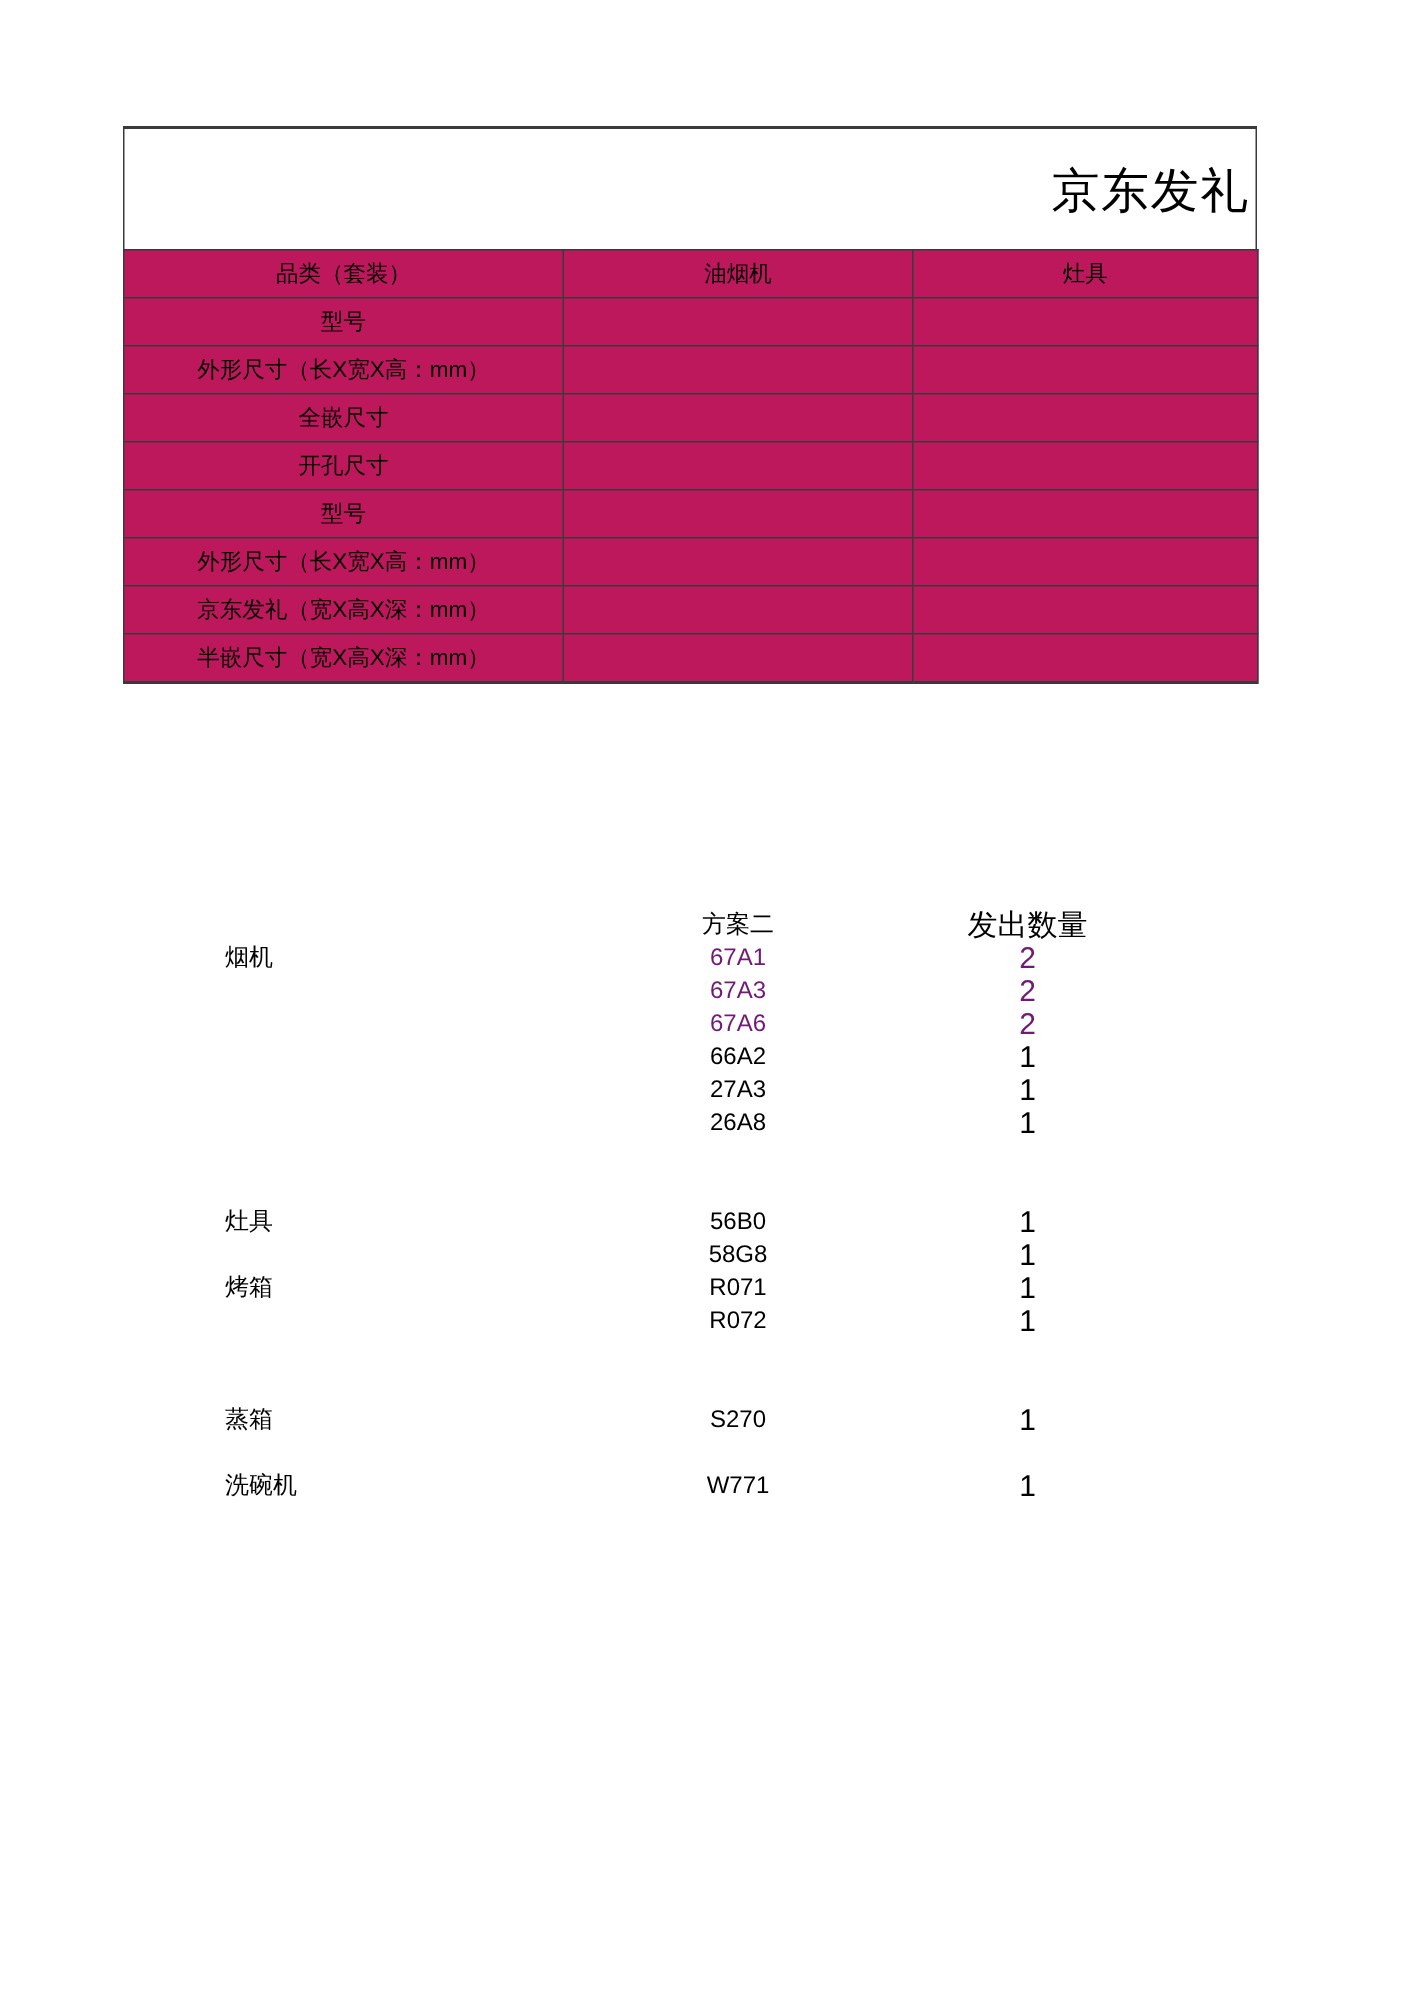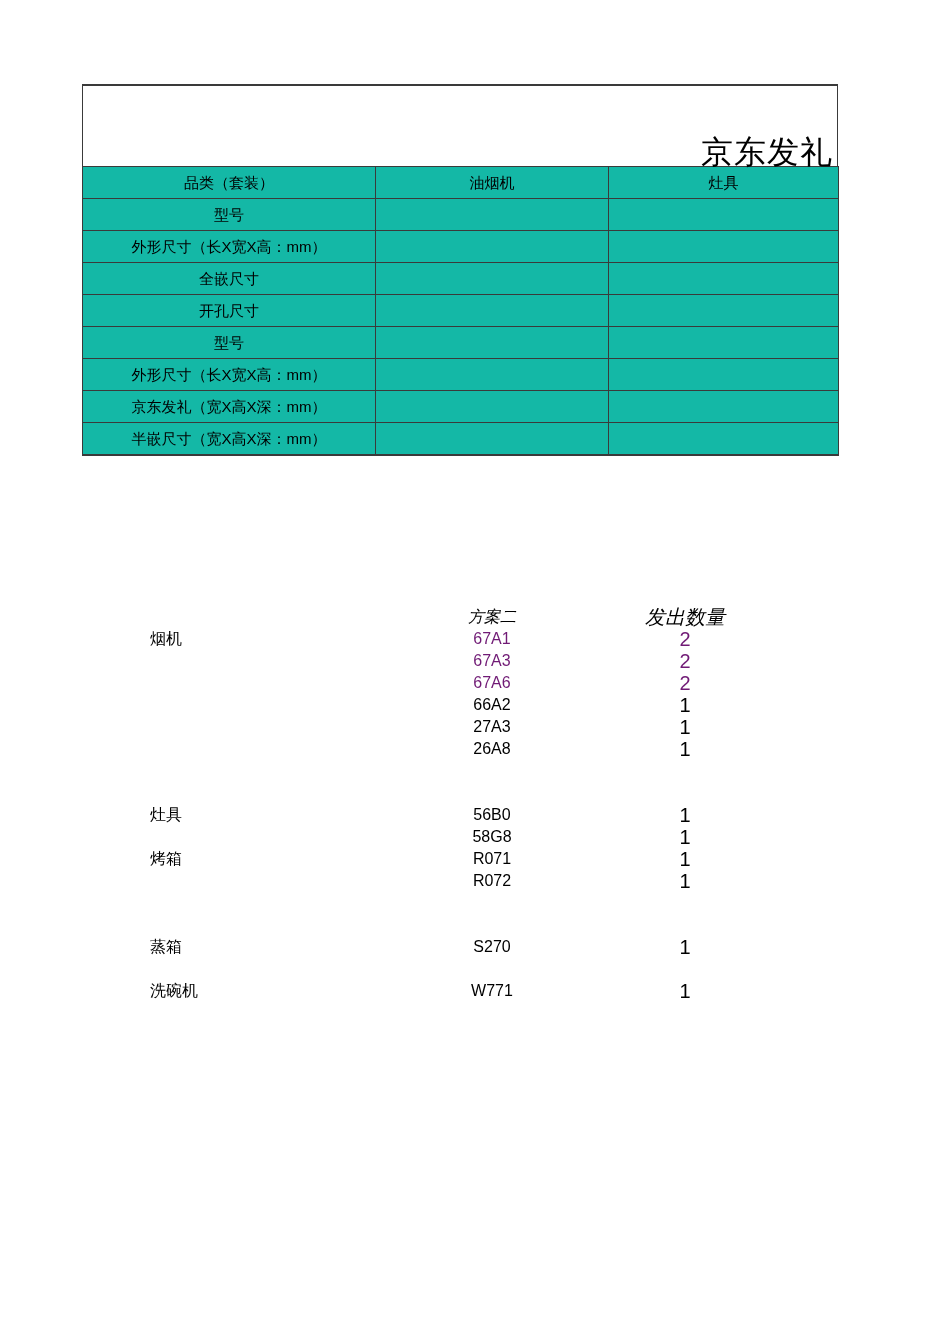--- a/index.html
+++ b/index.html
@@ -37,28 +37,27 @@
   }
   .title-text {
     position: absolute;
     left: 618px;
     top: 20px;
     white-space: nowrap;
     font-size: 32px;
     line-height: 42px;
     letter-spacing: 1px;
     color: #000000;
-    margin-top: 25px;
   }
 
   table.spec {
     border-collapse: collapse;
     table-layout: fixed;
     width: 756px;
-    background: #14b8a6;
+    background: #be185d;
   }
   table.spec td {
     border: 1px solid #3a3a3a;
     height: 31px;
     padding: 0 4px;
     text-align: center;
     vertical-align: middle;
     font-size: 15px;
     line-height: 18px;
     white-space: nowrap;
@@ -103,21 +102,20 @@
     left: 610px;
     width: 150px;
     text-align: center;
     font-size: 20px;
     line-height: 22px;
     white-space: nowrap;
   }
   .plan-head .cell-model,
   .plan-head .cell-qty {
     font-weight: normal;
-    font-style: italic;
   }
   .is-red { color: #701a75; }
   .spacer-22 { height: 22px; }
   .spacer-44 { height: 44px; }
 </style>
 </head>
 <body>
 
 <div class="sheet">
 

